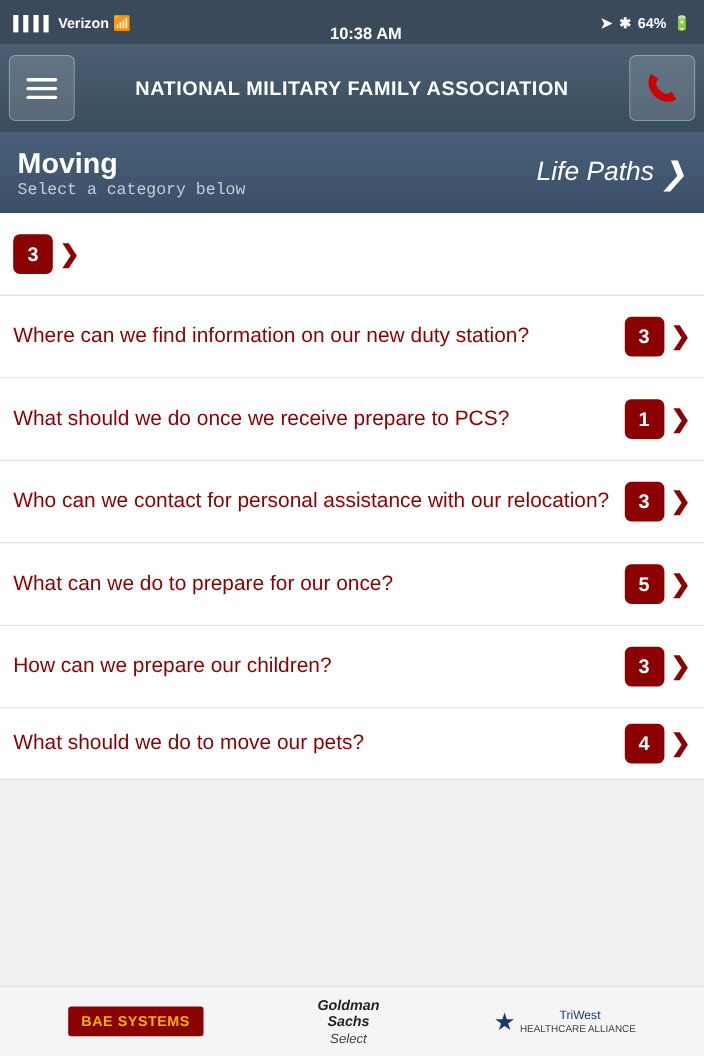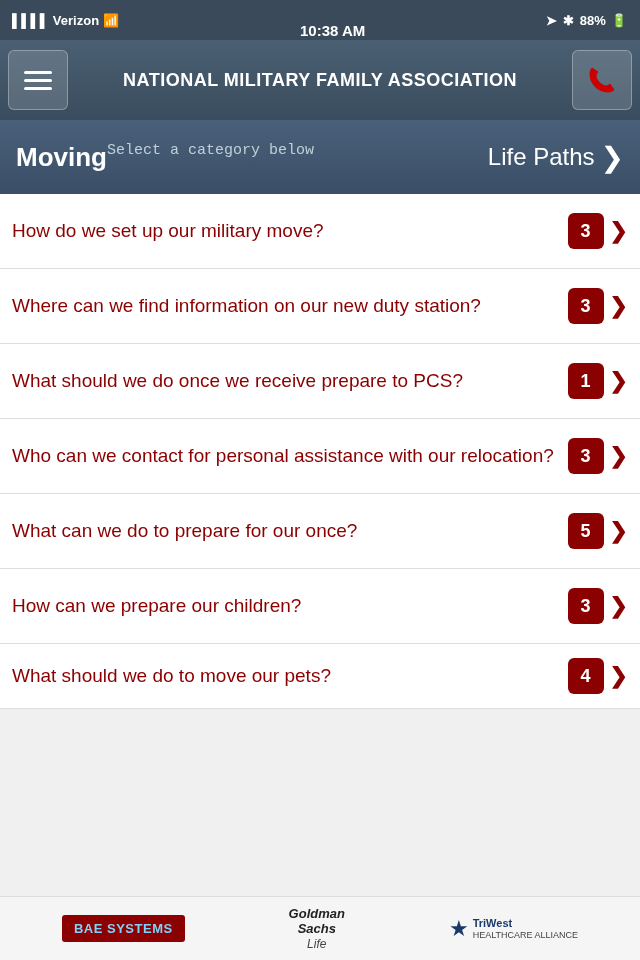--- a/index.html
+++ b/index.html
@@ -87,36 +87,37 @@
     
     #section-header {
       width: 100%;
       height: 74px;
       background: linear-gradient(180deg, #4a607a 0%, #3a4f66 100%);
       display: flex;
       align-items: center;
       justify-content: space-between;
       padding: 0 16px;
     }
-    .section-title-group { display: flex; flex-direction: row; }
+    .section-title-group { display: flex; flex-direction: column; }
     .section-title {
       color: white;
       font-size: 26px;
       font-weight: 700;
     }
     .section-subtitle {
       color: #c0cfd8;
       font-size: 15px;
       font-family: Liberation Mono, monospace;
     }
     .life-paths-btn {
       display: flex;
       align-items: center;
       gap: 6px;
       cursor: pointer;
+      font-style: italic;
     }
     .life-paths-label {
       color: white;
       font-size: 24px;
       font-weight: 400;
     }
     .life-paths-chevron {
       color: white;
       font-size: 28px;
       font-weight: 300;
@@ -186,21 +187,21 @@
       position: absolute;
       bottom: 0;
     }
     .footer-sponsor {
       display: flex;
       align-items: center;
       justify-content: center;
     }
     .bae-badge {
       background: #8b0000;
-      color: #7dd3fc;
+      color: #eab308;
       font-size: 13px;
       font-weight: 700;
       padding: 6px 12px;
       border-radius: 3px;
       letter-spacing: 0.5px;
     }
     .goldman-text {
       text-align: center;
       font-size: 13px;
       font-weight: 700;
@@ -217,44 +218,45 @@
       display: flex;
       align-items: center;
       gap: 4px;
     }
     .triwest-star {
       color: #1a3a6b;
       font-size: 22px;
     }
     .triwest-text {
       font-size: 11px;
-      font-weight: 700;
+      font-weight: 400;
       color: #1a3a6b;
       line-height: 1.2;
+      margin-left: 36px;
     }
     .triwest-sub {
       font-size: 9px;
       color: #444;
       font-weight: 400;
     }
   </style>
 </head>
 <body>
 
 <div id="status-bar">
   <div class="status-left">
     <span>▌▌▌▌</span>
     <span>Verizon</span>
     <span>📶</span>
   </div>
   <div class="status-center">10:38 AM</div>
   <div class="status-right">
     <span>➤</span>
     <span>✱</span>
-    <span>88%</span>
+    <span>64%</span>
     <span>🔋</span>
   </div>
 </div>
 
 <div id="header">
   <div class="header-menu-btn">
     <div class="hamburger-line"></div>
     <div class="hamburger-line"></div>
     <div class="hamburger-line"></div>
   </div>
@@ -276,21 +278,20 @@
     <span class="section-subtitle">Select a category below</span>
   </div>
   <div class="life-paths-btn">
     <span class="life-paths-label">Life Paths</span>
     <span class="life-paths-chevron">❯</span>
   </div>
 </div>
 
 <div id="list-container">
 <div class="list-item">
-      <span class="list-item-text">How do we set up our military move?</span>
       <div class="list-item-right">
         <div class="badge">3</div>
         <span class="item-chevron">❯</span>
       </div>
     </div>
     <div class="list-item">
       <span class="list-item-text">Where can we find information on our new duty station?</span>
       <div class="list-item-right">
         <div class="badge">3</div>
         <span class="item-chevron">❯</span>
@@ -334,21 +335,21 @@
   </div>
 
 <div id="footer">
   <div class="footer-sponsor">
     <span class="bae-badge">BAE SYSTEMS</span>
   </div>
   <div class="footer-sponsor">
     <div class="goldman-text">
       <div>Goldman</div>
       <div>Sachs</div>
-      <div class="goldman-gives">Life</div>
+      <div class="goldman-gives">Select</div>
     </div>
   </div>
   <div class="footer-sponsor triwest-container">
     <span class="triwest-star">★</span>
     <div>
       <div class="triwest-text">TriWest</div>
       <div class="triwest-sub">HEALTHCARE ALLIANCE</div>
     </div>
   </div>
 </div>

